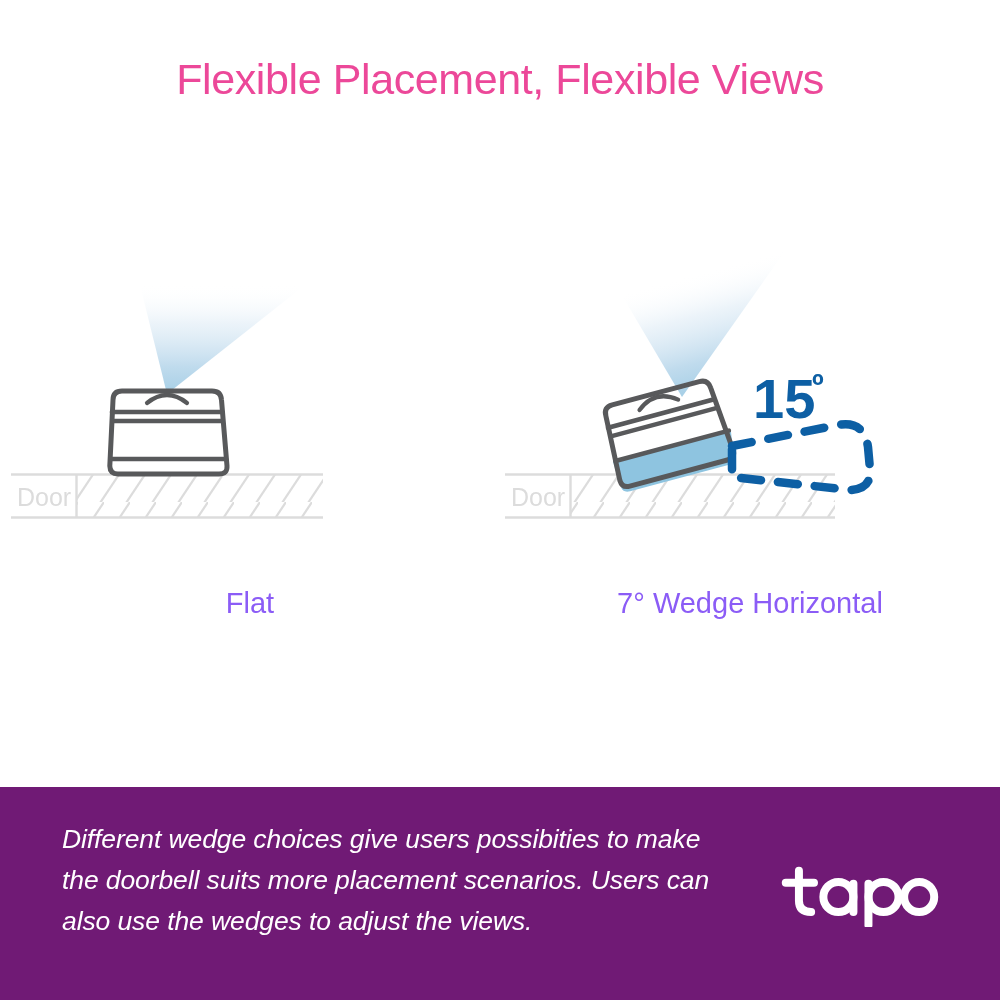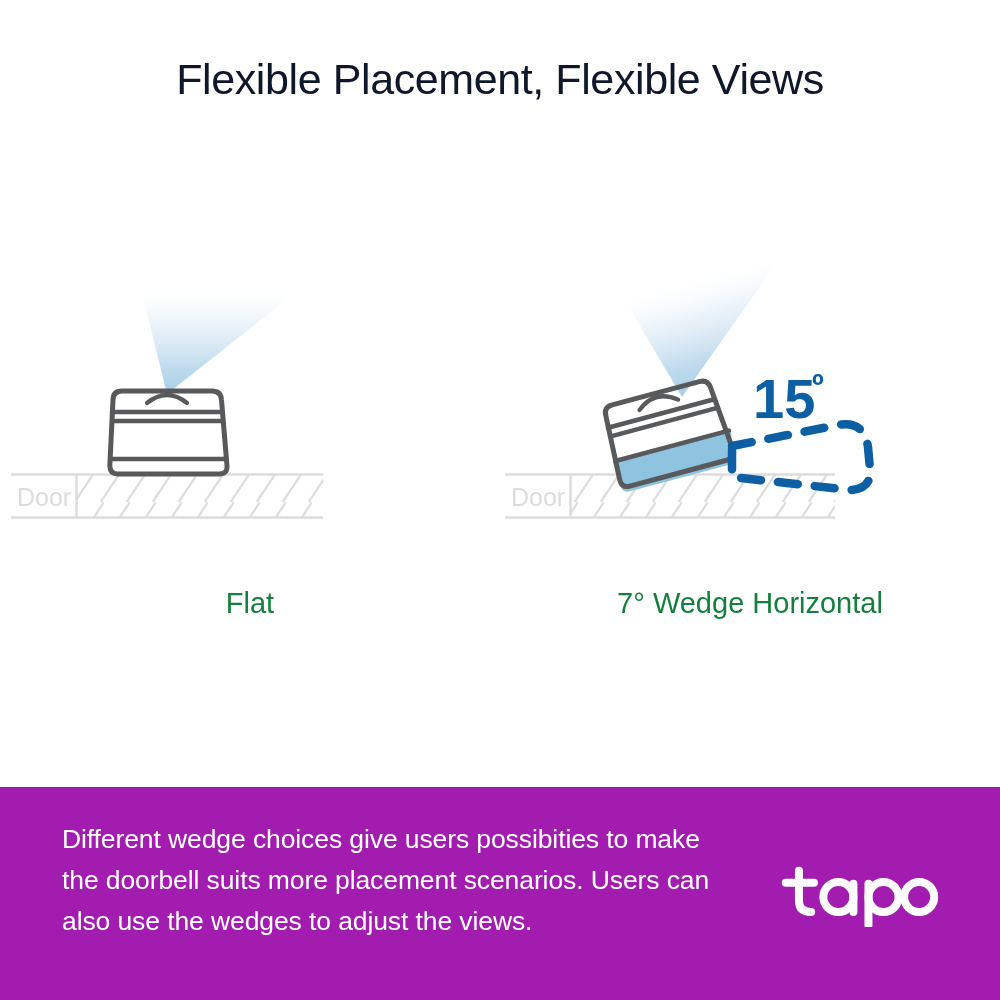--- a/index.html
+++ b/index.html
@@ -14,42 +14,42 @@
   #page { position:relative; width:1000px; height:1000px; }
 
   
   .page-title {
     position:absolute;
     top:56px; left:0; width:1000px;
     text-align:center;
     font-size:43px;
     font-weight:400;
     letter-spacing:-0.4px;
-    color:#0f172a;
+    color:#ec4899;
     line-height:1.1;
   }
 
   
   .diagrams {
     position:absolute;
     top:150px; left:0; width:1000px; height:500px;
   }
   .panel { position:absolute; top:0; width:500px; height:500px; }
   .panel.left  { left:0; }
   .panel.right { left:500px; }
 
   .panel-svg { position:absolute; top:0; left:0; width:500px; height:500px; }
 
   .caption {
     position:absolute;
     bottom:30px; left:0; width:500px;
     text-align:center;
     font-size:29px;
     font-weight:400;
-    color:#15803d;
+    color:#8b5cf6;
   }
 
   
   .banner {
     position:absolute;
     left:0; top:787px;
     width:1000px; height:213px;
     background:#0a66ad;
   }
   .banner-text {
@@ -170,21 +170,21 @@
           <text id="angleNum" x="253" y="268" font-family="Liberation Sans, sans-serif" font-size="56" font-weight="700" fill="#0d5fa4">15</text>
           <text id="angleUnit" x="312" y="246" font-family="Liberation Sans, sans-serif" font-size="32" font-weight="700" fill="#0d5fa4">º</text>
         </g>
       </svg>
 
       <div class="caption">7° Wedge Horizontal</div>
     </div>
 
   </div>
 
-  <div class="banner" style="background: #a21caf;">
+  <div class="banner" style="background: #701a75; font-style: italic;">
     <p class="banner-text">Different wedge choices give users possibities to make the doorbell suits more placement scenarios. Users can also use the wedges to adjust the views.</p>
 
     <svg class="brand-logo" viewBox="0 0 170 66">
       <g fill="none" stroke="#ffffff" stroke-width="8.5" stroke-linecap="round" stroke-linejoin="round">
 
         <path d="M 20 6 L 20 38 q 0 12 13 12"></path>
         <path d="M 6 19 L 36 19"></path>
 
         <circle cx="62" cy="34" r="16"></circle>
         <path d="M 78 20 L 78 50"></path>

